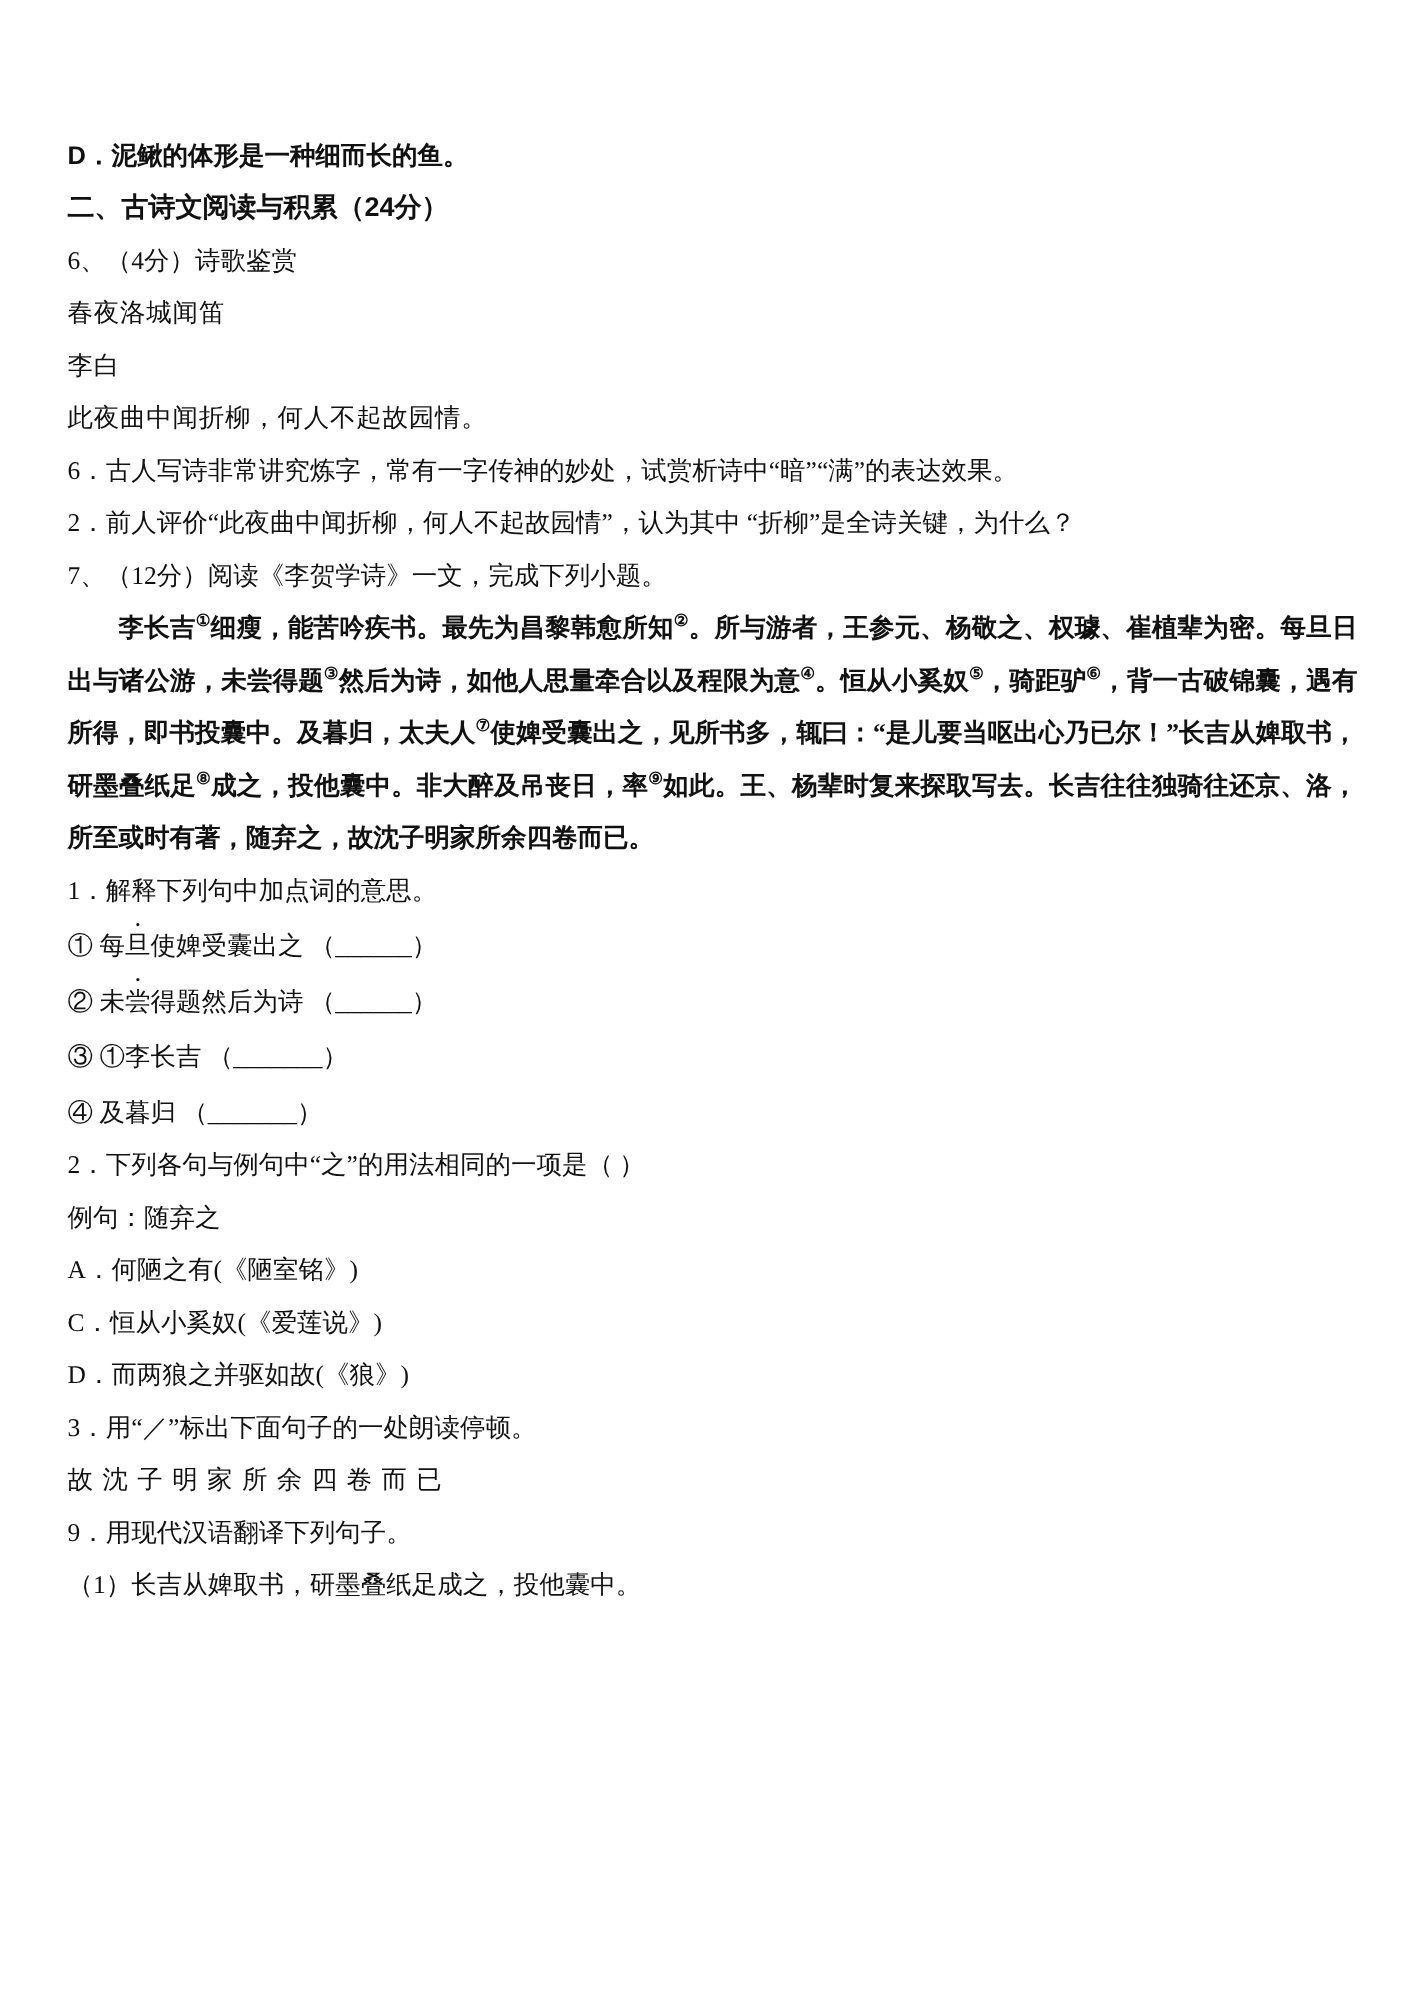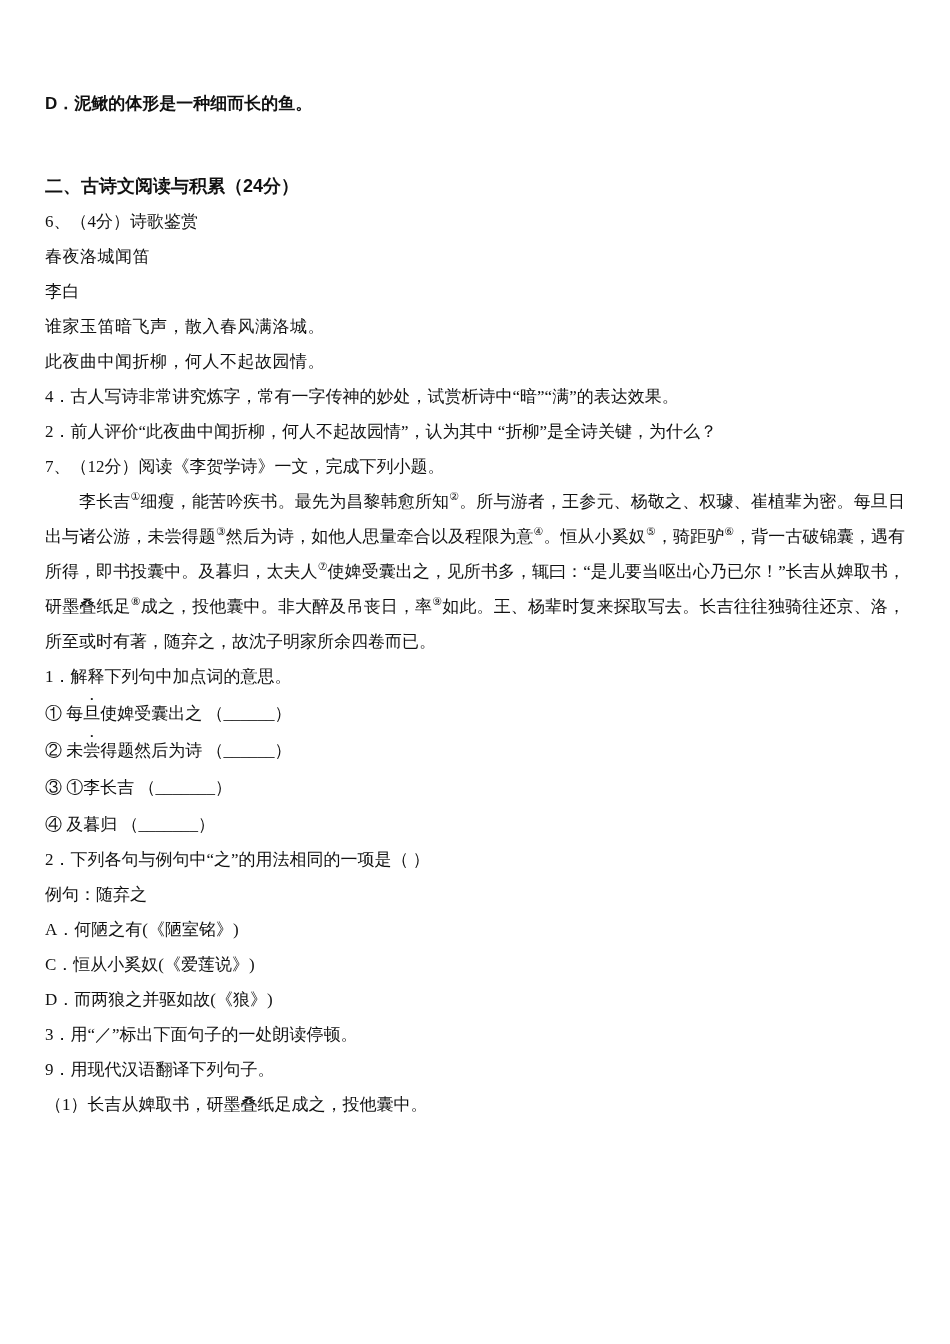--- a/index.html
+++ b/index.html
@@ -12,24 +12,25 @@
     color: #111111;
     font-family: "Liberation Serif", "DejaVu Serif", serif;
     font-size: 17px;
     overflow: hidden;
   }
   p { margin: 0; line-height: 35px; }
   .bold-head {
     font-weight: bold;
     font-family: "Liberation Sans", "DejaVu Sans", sans-serif;
   }
-  .section-head { font-size: 18px; margin-top: 48px; }
+  .section-head { font-size: 18px; }
   .passage {
     text-align: justify;
     text-indent: 2em;
+    font-weight: bold;
   }
   sup.note-ref {
     font-size: 11px;
     line-height: 0;
     vertical-align: super;
   }
   .emph {
     -webkit-text-emphasis: filled dot;
     text-emphasis: filled dot;
     -webkit-text-emphasis-position: over right;
@@ -44,24 +45,23 @@
 <div class="page">
 
   <p class="bold-head">D．泥鳅的体形是一种细而长的鱼。</p>
 
   <p class="bold-head section-head">二、古诗文阅读与积累（24分）</p>
 
   <p>6、（4分）诗歌鉴赏</p>
 
   <p class="poem-line">春夜洛城闻笛</p>
   <p class="poem-line">李白</p>
-  <p class="poem-line">谁家玉笛暗飞声，散入春风满洛城。</p>
   <p class="poem-line">此夜曲中闻折柳，何人不起故园情。</p>
 
-  <p>4．古人写诗非常讲究炼字，常有一字传神的妙处，试赏析诗中“暗”“满”的表达效果。</p>
+  <p>6．古人写诗非常讲究炼字，常有一字传神的妙处，试赏析诗中“暗”“满”的表达效果。</p>
   <p>2．前人评价“此夜曲中闻折柳，何人不起故园情”，认为其中 “折柳”是全诗关键，为什么？</p>
 
   <p>7、（12分）阅读《李贺学诗》一文，完成下列小题。</p>
 
   <p class="passage"><span>李长吉</span><sup class="note-ref">①</sup><span>细瘦，能苦吟疾书。最先为昌黎韩愈所知</span><sup class="note-ref">②</sup><span>。所与游者，王参元、杨敬之、权璩、崔植辈为密。每旦日出与诸公游，未尝得题</span><sup class="note-ref">③</sup><span>然后为诗，如他人思量牵合以及程限为意</span><sup class="note-ref">④</sup><span>。恒从小奚奴</span><sup class="note-ref">⑤</sup><span>，骑距驴</span><sup class="note-ref">⑥</sup><span>，背一古破锦囊，遇有所得，即书投囊中。及暮归，太夫人</span><sup class="note-ref">⑦</sup><span>使婢受囊出之，见所书多，辄曰：“是儿要当呕出心乃已尔！”长吉从婢取书，研墨叠纸足</span><sup class="note-ref">⑧</sup><span>成之，投他囊中。非大醉及吊丧日，率</span><sup class="note-ref">⑨</sup><span>如此。王、杨辈时复来探取写去。长吉往往独骑往还京、洛，所至或时有著，随弃之，故沈子明家所余四卷而已。</span></p>
 
 
   <p>1．解释下列句中加点词的意思。</p>
 
   <p><span>① 每</span><span class="emph">旦</span><span>使婢受囊出之 （______）</span></p>
@@ -69,17 +69,18 @@
   <p><span>③ ①李长吉 （_______）</span><span class="emph"></span><span></span></p>
   <p><span>④ 及暮归 （_______）</span><span class="emph"></span><span></span></p>
 
   <p>2．下列各句与例句中“之”的用法相同的一项是（        ）</p>
   <p>例句：随弃之</p>
   <p>A．何陋之有(《陋室铭》)</p>
   <p>C．恒从小奚奴(《爱莲说》)</p>
   <p>D．而两狼之并驱如故(《狼》)</p>
 
   <p>3．用“／”标出下面句子的一处朗读停顿。</p>
+  <p class="spaced-sentence">故 沈 子 明 家 所 余 四 卷 而 已</p>
 
   <p>9．用现代汉语翻译下列句子。</p>
   <p>（1）长吉从婢取书，研墨叠纸足成之，投他囊中。</p>
 
 </div>
 
 </body></html>

